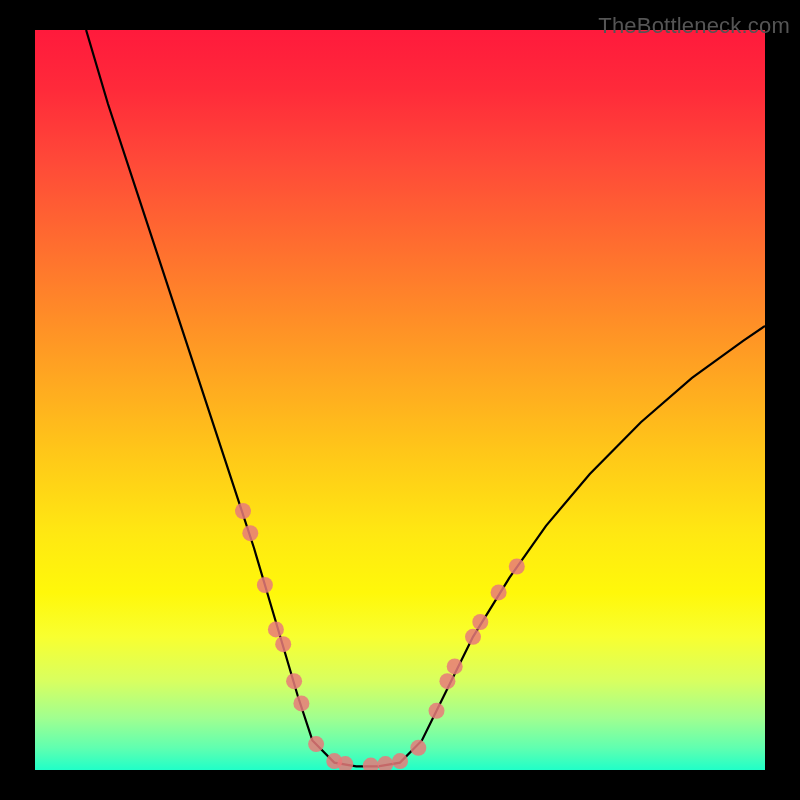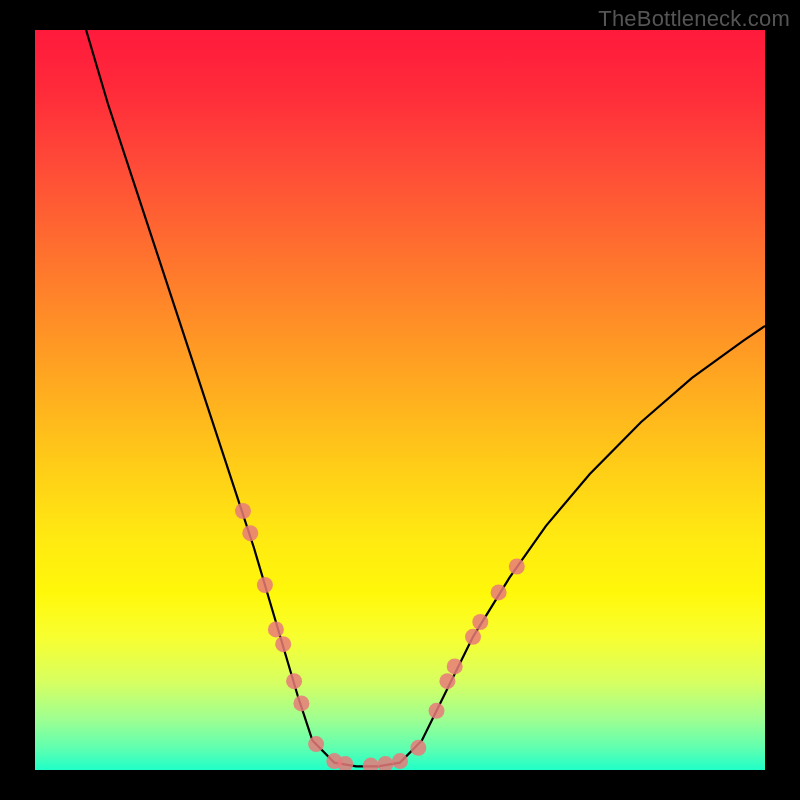--- a/index.html
+++ b/index.html
@@ -34,21 +34,21 @@
       #fff80a 76%,
       #f8ff30 82%,
       #d8ff60 88%,
       #a0ff90 93%,
       #60ffb0 97%,
       #20ffc8 100%
     );
   }
   .watermark {
     position: absolute;
-    top: 6px;
+    top: 13px;
     right: 10px;
     font-family: Arial, Helvetica, sans-serif;
     font-size: 22px;
     color: #555;
     font-weight: 500;
     letter-spacing: 0.2px;
   }
   svg.overlay {
     position: absolute;
     left: 35px;

